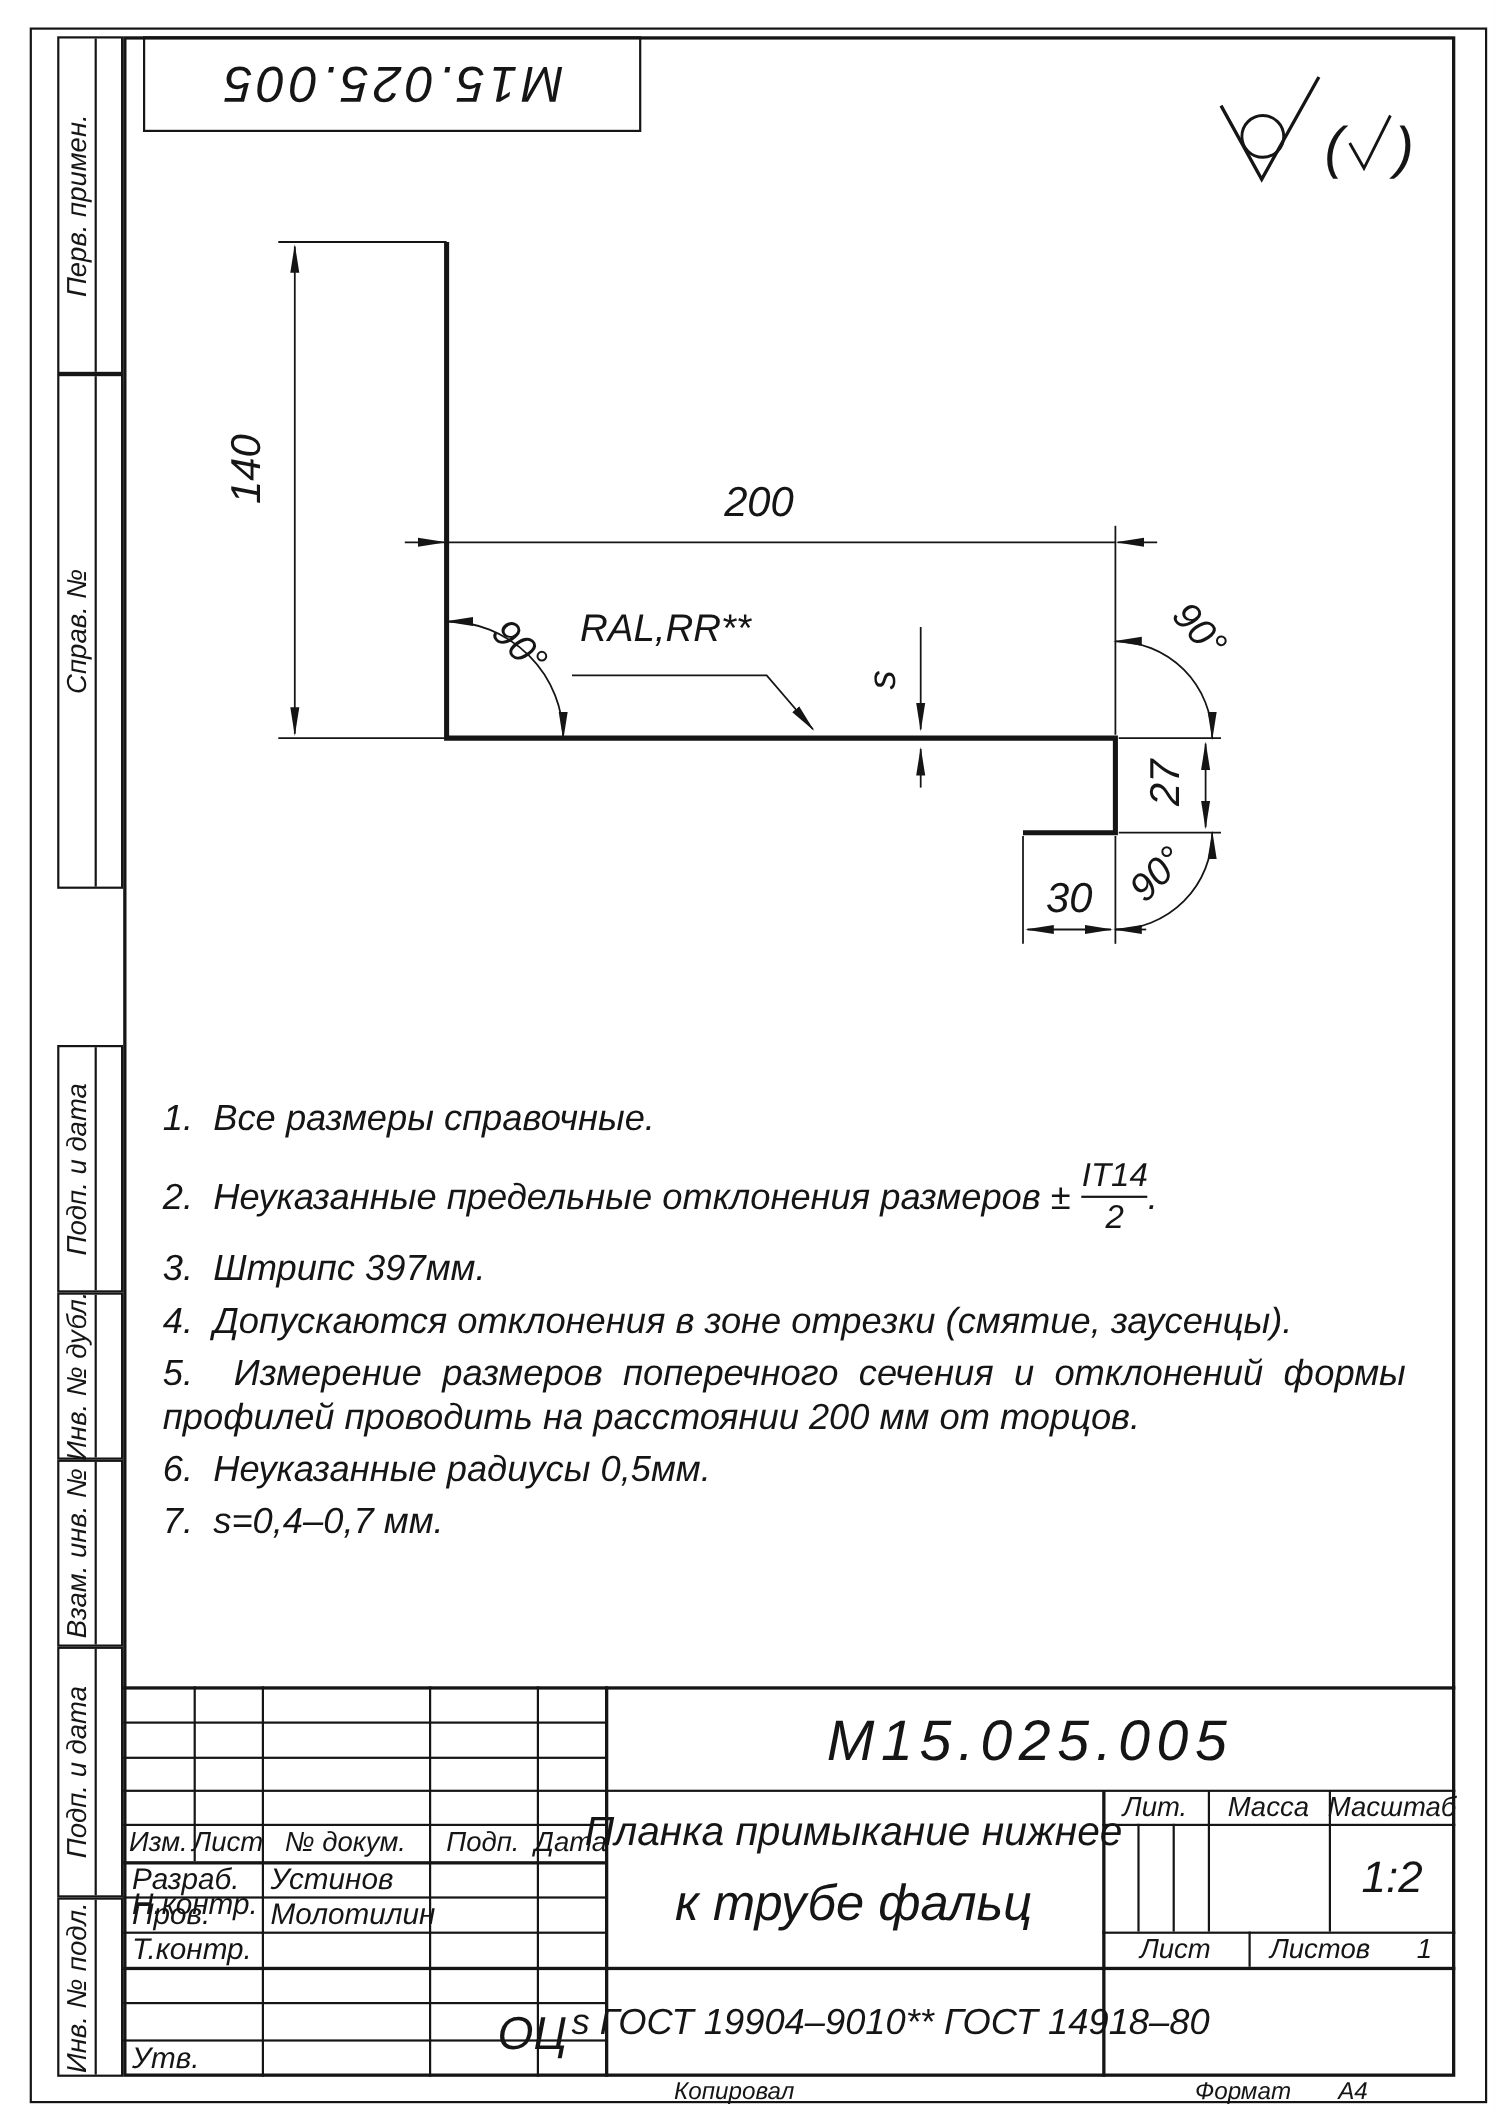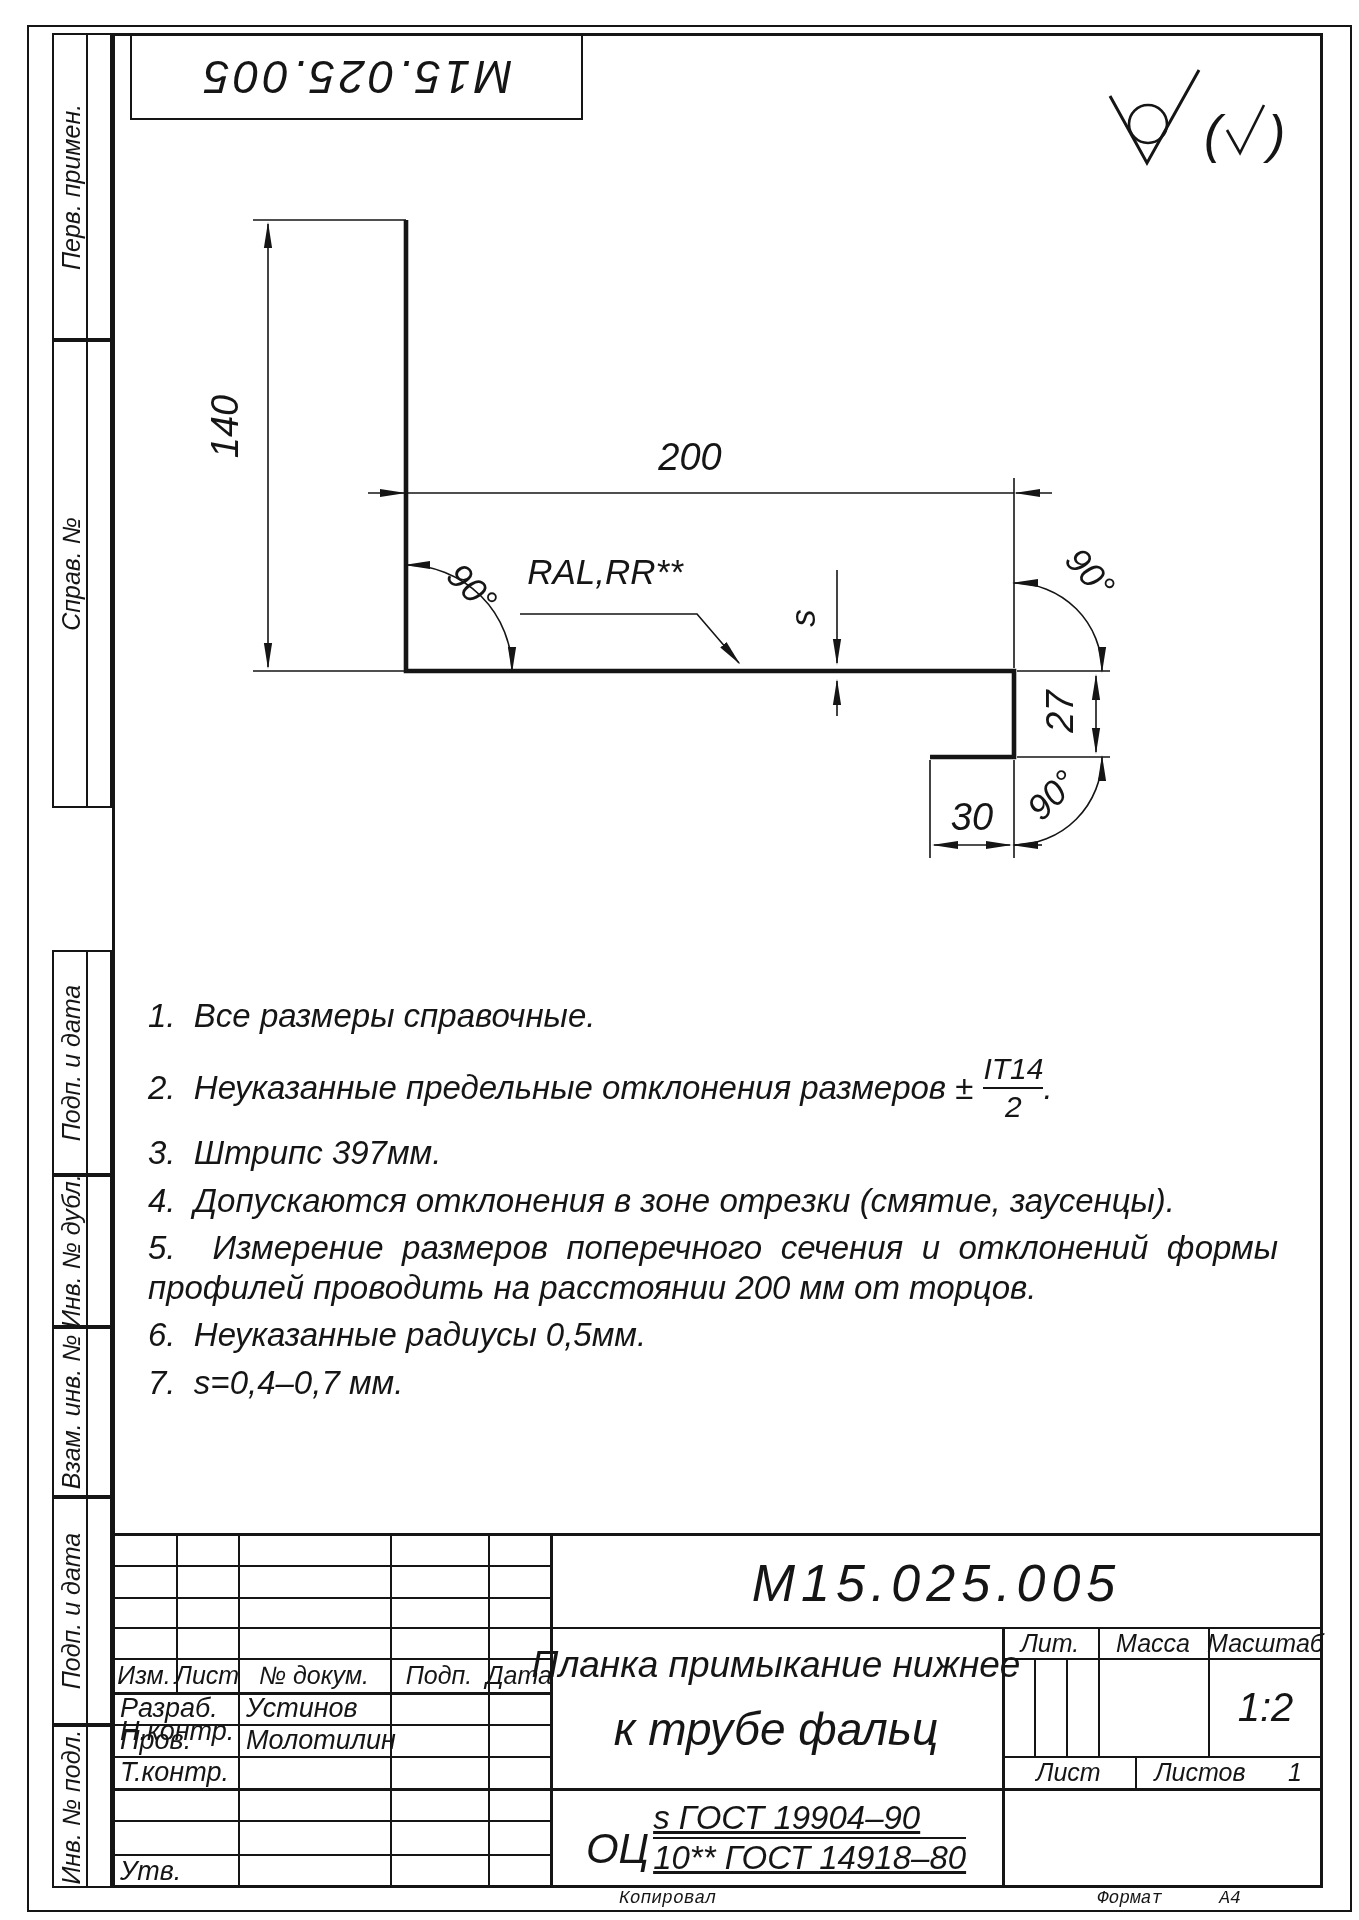--- a/index.html
+++ b/index.html
@@ -38,23 +38,23 @@
   .frac .bar{width:100%;height:2px;background:#151515;margin:2px 0;}
   
   .tb-text{position:absolute;font-style:italic;display:flex;align-items:center;justify-content:center;
            box-sizing:border-box;white-space:nowrap;}
   .tb-left{justify-content:flex-start;padding-left:8px;}
   .small-lbl{font-size:25px;}
   .row-lbl{font-size:27px;}
   .designation{font-size:52px;letter-spacing:6px;}
   .name1{font-size:37px;}
   .name2{font-size:46px;}
-  .matfrac{display:flex;flex-direction:column;align-items:flex-start;font-size:33px;line-height:1.1;text-decoration:underline;}
+  .matfrac{display:flex;flex-direction:row;align-items:center;font-size:33px;line-height:1.1;}
   .matfrac .bar{width:100%;height:2px;background:#151515;margin:1px 0;}
-  .bottom-note{font-size:18px;font-style:italic;position:absolute;white-space:nowrap;font-family:Liberation Mono, monospace;}
+  .bottom-note{font-size:22px;font-style:italic;position:absolute;white-space:nowrap;}
   svg text{font-family:"Liberation Sans",sans-serif;}
 </style>
 </head>
 <body>
 
 <div class="page">
 
   <div class="outer-border"></div>
   <div class="frame"></div>
 

